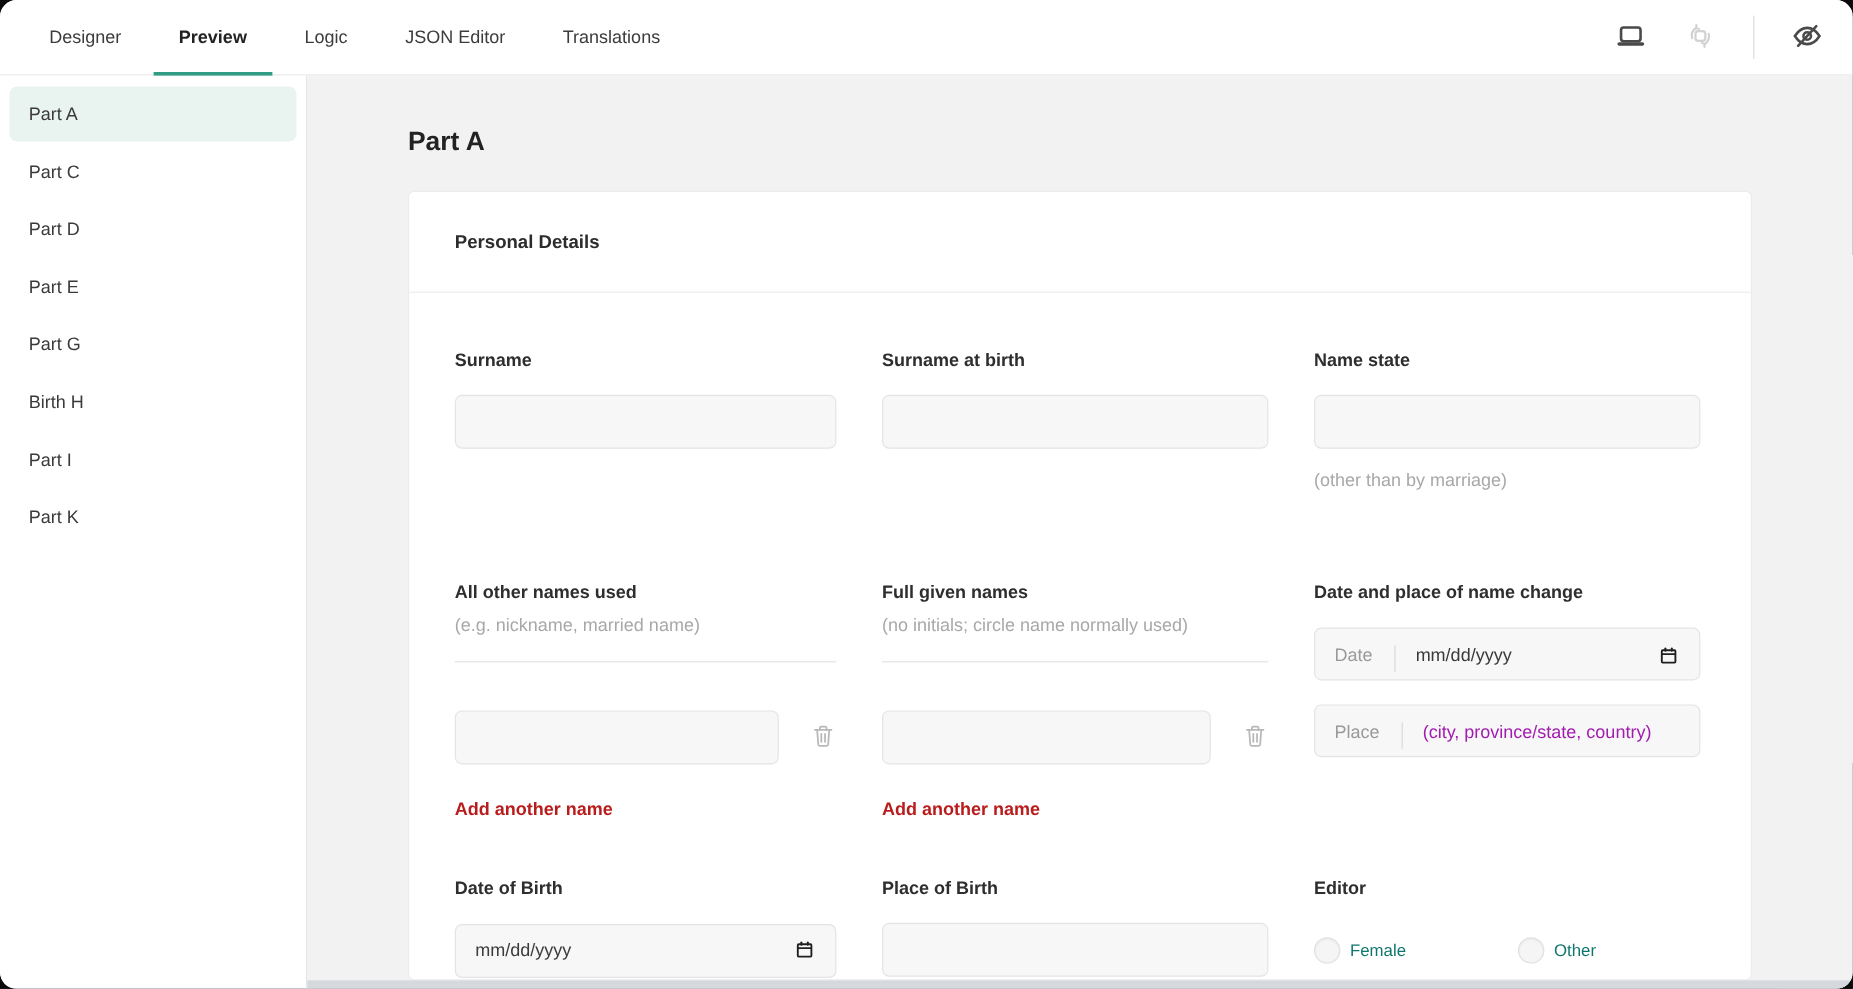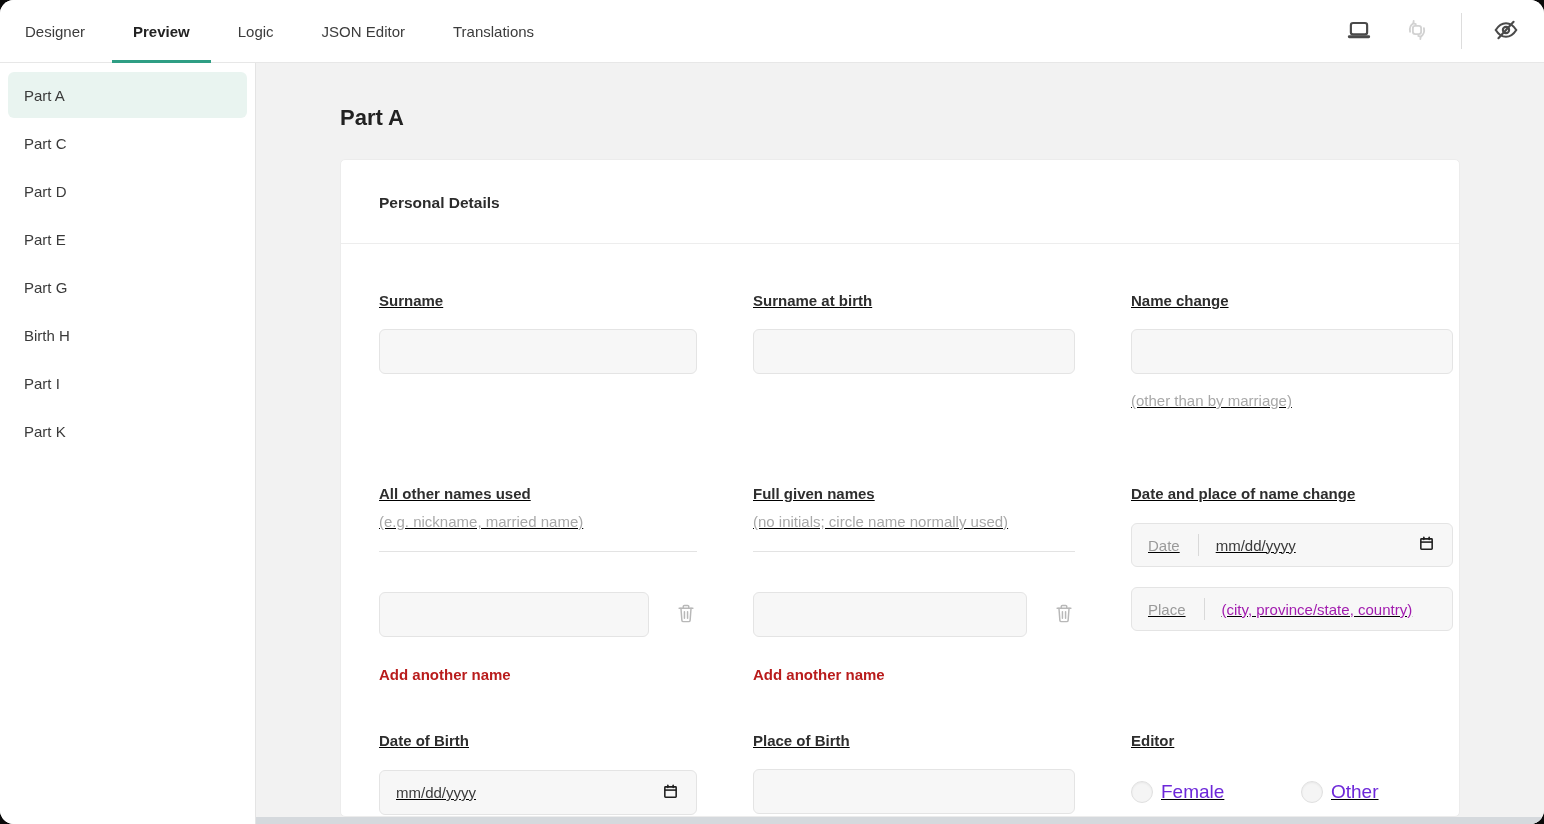--- a/index.html
+++ b/index.html
@@ -1,20 +1,20 @@
 <!DOCTYPE html>
 <html><head>
 <meta charset="utf-8">
 <style>
   * { margin:0; padding:0; box-sizing:border-box; }
   html,body { width:1544px; height:824px; background:#0a0a0a; font-family:"Liberation Sans", sans-serif; }
   .app { width:1544px; height:824px; border-radius:14px; overflow:hidden; background:#fff; display:flex; flex-direction:column; }
 
   
-  .topbar { height:63px; flex:0 0 63px; background:#fff; display:flex; align-items:stretch; border-bottom:1px solid #e7e7e7; padding-left:4px; }
+  .topbar { height:63px; flex:0 0 63px; background:#fff; display:flex; align-items:stretch; border-bottom:1px solid #e7e7e7; padding-left:20px; }
   .tabs { display:flex; align-items:stretch; }
   .tab { position:relative; padding:0 21px; margin-right:6px; display:flex; align-items:center; font-size:15px; color:#3c3c3c; cursor:pointer; white-space:nowrap; }
   .tab.active { font-weight:700; color:#222; }
   .tab.active::after { content:""; position:absolute; left:0; right:0; bottom:-1px; height:3px; background:#2f9e84; }
   .topbar-actions { margin-left:auto; display:flex; align-items:center; gap:30px; padding-right:24px; }
   .icon-btn { width:28px; height:28px; display:flex; align-items:center; justify-content:center; cursor:pointer; background:none; border:none; }
   .icon-btn.disabled { cursor:default; }
   .vdivider { width:1px; height:36px; background:#ddd; }
 
   
@@ -22,52 +22,52 @@
   .sidebar { width:256px; flex:0 0 256px; background:#fff; border-right:1px solid #e4e4e4; padding:9px 8px; }
   .side-item { height:46px; margin-bottom:2px; display:flex; align-items:center; padding:0 16px; border-radius:6px; font-size:15px; color:#3a3a3a; cursor:pointer; }
   .side-item.active { background:#e9f4f0; }
   .main { flex:1; background:#f2f2f2; position:relative; overflow:hidden; }
   .page-title { margin:40px 0 0 84px; font-size:22px; line-height:30px; font-weight:700; color:#222; }
 
   
   .card { margin:26px 0 16px 84px; width:1120px; height:658px; background:#fff; border:1px solid #ececec; border-radius:5px; overflow:hidden; }
   .card-header { padding:34px 38px 31px; font-size:15.5px; font-weight:700; color:#2c2c2c; border-bottom:1px solid #ededed; }
   .card-body { padding:47px 40px 0 38px; }
-  .grid { display:grid; grid-template-columns:318px 322px 322px; column-gap:56px; align-items:start;text-decoration:underline; }
+  .grid { display:grid; grid-template-columns:318px 322px 322px; column-gap:38px; align-items:start; }
 
   .field-label { font-size:15px; font-weight:700; color:#2e2e2e; line-height:20px; }
   .hint { font-size:15px; color:#a8a8a8; line-height:20px; }
   .hint.below-input { margin-top:17px; }
   .hint.below-label { margin-top:8px; }
   .field-divider { margin-top:19px; border:none; border-top:1px solid #e3e3e3; height:0; }
 
   .text-input { margin-top:18px; width:100%; height:45px; background:#f7f7f7; border:1px solid #e4e4e4; border-radius:6px; padding:0 14px; font-size:15px; color:#3a3a3a; font-family:"Liberation Sans", sans-serif; outline:none; }
   .input-row { margin-top:40px; display:flex; align-items:center; }
   .input-row .text-input { margin-top:0; width:calc(100% - 34px); }
   .trash-btn { margin-left:26px; width:22px; height:24px; background:none; border:none; cursor:pointer; display:flex; align-items:center; justify-content:center; flex:0 0 auto; }
 
   .add-link { display:inline-block; margin-top:28px; font-size:15px; font-weight:700; color:#b91c1c; line-height:20px; cursor:pointer; text-decoration:none; }
 
-  .group { margin-top:19px; height:44px; background:#f7f7f7; border:1px solid #e4e4e4; border-radius:6px; display:flex; align-items:center; padding:4px 16px; cursor:text; }
+  .group { margin-top:19px; height:44px; background:#f7f7f7; border:1px solid #e4e4e4; border-radius:6px; display:flex; padding:14px 16px; cursor:text; }
   .group + .group { margin-top:20px; }
   .group-prefix { font-size:15px; color:#9a9a9a; }
   .group-sep { width:1px; height:22px; background:#d9d9d9; margin:0 17px 0 18px; flex:0 0 1px; }
   .group-value { font-size:15px; color:#3a3a3a; }
   .group-placeholder { font-size:15px; color:#a21caf; }
   .cal-btn { margin-left:auto; background:none; border:none; cursor:pointer; width:20px; height:20px; display:flex; align-items:center; justify-content:center; }
 
   .date-box { margin-top:19px; height:45px; background:#f7f7f7; border:1px solid #e4e4e4; border-radius:6px; display:flex; align-items:center; padding:0 16px; cursor:text; }
   .date-box .group-value { color:#3c3c3c; }
 
   .radio-line { display:flex; align-items:center; }
   .radio-line.first { margin-top:30px; }
   .radio-option { display:flex; align-items:center; cursor:pointer; }
   .radio-option.w170 { width:170px; }
   .radio-circle { width:22px; height:22px; border-radius:50%; background:#f5f5f5; border:1px solid #e0e0e0; box-shadow:inset 0 1px 2px rgba(0,0,0,0.05); flex:0 0 22px; }
-  .radio-label { margin-left:8px; font-size:19px; color:#6d28d9; }
+  .radio-label { margin-left:8px; font-size:14px; color:#0f766e; }
 
   .row2 { margin-top:73px; }
   .row4 { margin-top:46px; }
 
   .bottom-strip { position:absolute; left:0; right:0; bottom:0; height:7px; background:#d5d9dd; }
 </style>
 </head>
 <body>
 
 <div class="app">
@@ -136,21 +136,21 @@
           <div class="grid">
             <div class="cell">
               <div class="field-label">Surname</div>
               <input class="text-input" type="text" value="" style="">
             </div>
             <div class="cell">
               <div class="field-label">Surname at birth</div>
               <input class="text-input" type="text" value="" style="">
             </div>
             <div class="cell">
-              <div class="field-label">Name change</div>
+              <div class="field-label">Name state</div>
               <input class="text-input" type="text" value="" style="">
               <div class="hint below-input">(other than by marriage)</div>
             </div>
           </div>
 
           <div class="grid row2">
             <div class="cell">
               <div class="field-label">All other names used</div>
               <div class="hint below-label">(e.g. nickname, married name)</div>
               <hr class="field-divider">

